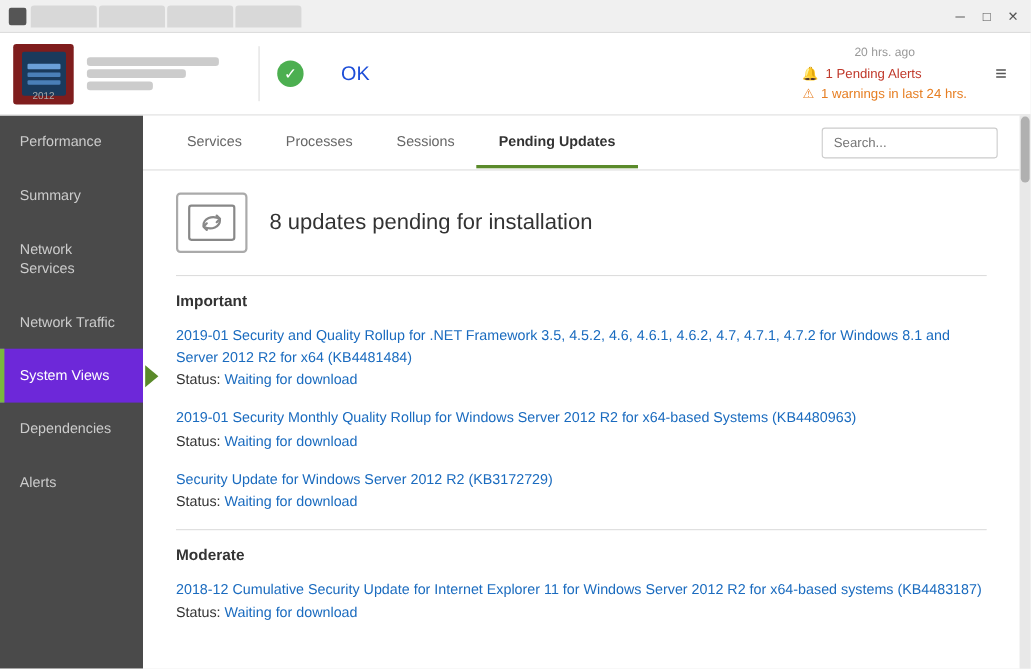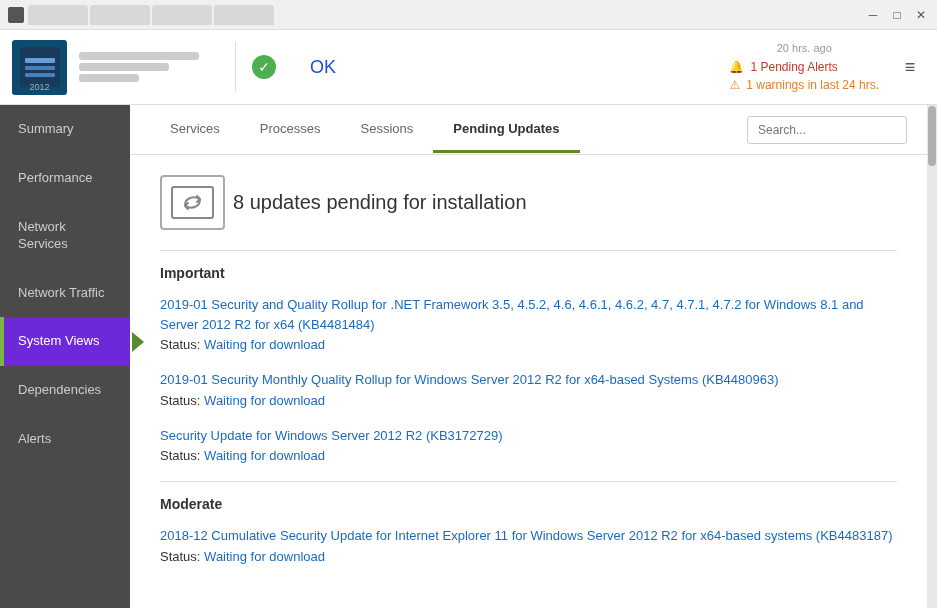--- a/index.html
+++ b/index.html
@@ -27,21 +27,21 @@
       height: 75px;
       background: #fff;
       display: flex;
       align-items: center;
       border-bottom: 1px solid #ddd;
       padding: 0 12px;
     }
     .server-icon {
       width: 55px;
       height: 55px;
-      background: #0c4a6e;
+      background: #7f1d1d;
       border-radius: 3px;
       display: flex;
       align-items: center;
       justify-content: center;
       color: white;
       font-size: 10px;
       position: relative;
       margin-right: 12px;
     }
     .server-icon-inner {
@@ -159,21 +159,21 @@
 
     
     .updates-area {
       flex: 1;
       overflow-y: auto;
       padding: 20px 30px;
     }
     .updates-header {
       display: flex;
       align-items: center;
-      gap: 8px;
+      gap: 20px;
       margin-bottom: 20px;
     }
     .updates-icon {
       width: 65px;
       height: 55px;
       border: 2px solid #aaa;
       border-radius: 4px;
       display: flex;
       align-items: center;
       justify-content: center;
@@ -260,22 +260,22 @@
       <span class="warn-icon">⚠</span>
       <span class="alert-yellow">1 warnings in last 24 hrs.</span>
     </div>
   </div>
   <div class="menu-btn">≡</div>
 </div>
 
 <div class="main-area">
 
   <div class="sidebar">
+    <div class="sidebar-item">Performance</div>
     <div class="sidebar-item">Summary</div>
-    <div class="sidebar-item">Performance</div>
     <div class="sidebar-item">Network Services</div>
     <div class="sidebar-item">Network Traffic</div>
     <div class="sidebar-item active sidebar-arrow">System Views</div>
     <div class="sidebar-item">Dependencies</div>
     <div class="sidebar-item">Alerts</div>
   </div>
 
   <div class="content">
 
     <div class="tabs">

